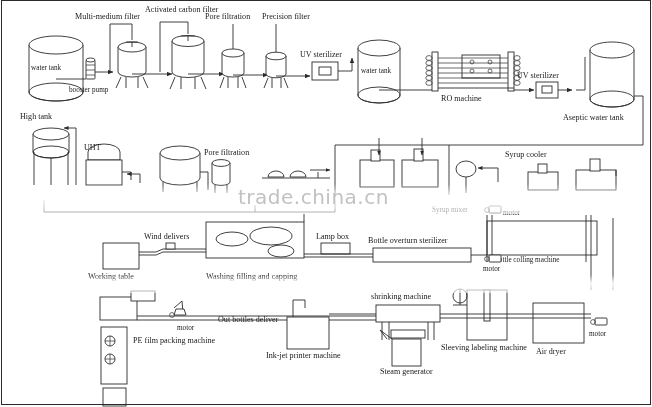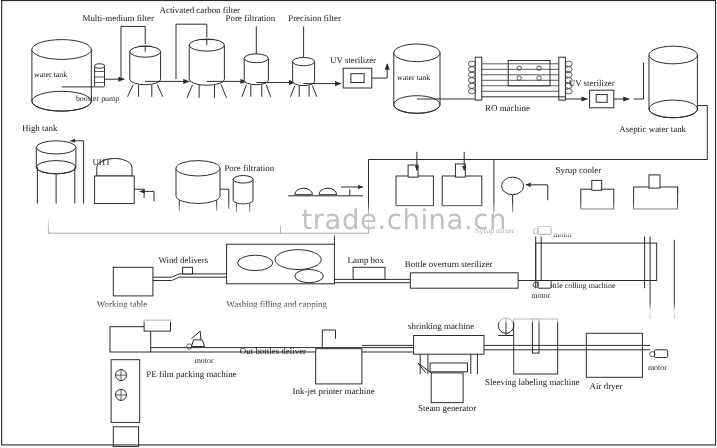--- a/index.html
+++ b/index.html
@@ -39,27 +39,26 @@
   .lbl-sm { font-size: 7.2px; }
   .stroke { stroke: #2b2b2b; fill: none; stroke-width: 0.9; }
   .stroke-thin { stroke: #3a3a3a; fill: none; stroke-width: 0.75; }
   .fillwhite { fill: #ffffff; stroke: #2b2b2b; stroke-width: 0.9; }
 
   
   #wm-main {
     position: absolute;
     left: 238px; top: 185px;
     font-family: "DejaVu Sans", sans-serif;
-    font-size: 25px;
+    font-size: 20px;
     letter-spacing: 0.5px;
     color: #b9b9b9;
     opacity: 0.88;
     white-space: nowrap;
     pointer-events: none;
-    margin-left: 36px;
   }
   .wm-smudge {
     position: absolute;
     pointer-events: none;
     background: linear-gradient(to bottom, rgba(255,255,255,0) 0%, rgba(255,255,255,0.92) 45%, rgba(255,255,255,0.55) 100%);
   }
 </style>
 </head>
 <body>
 

